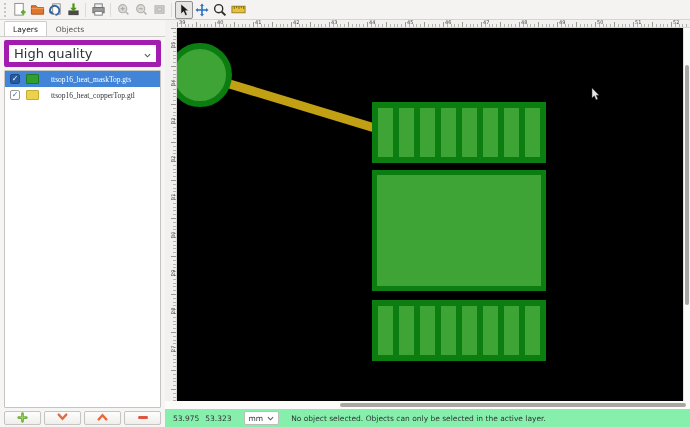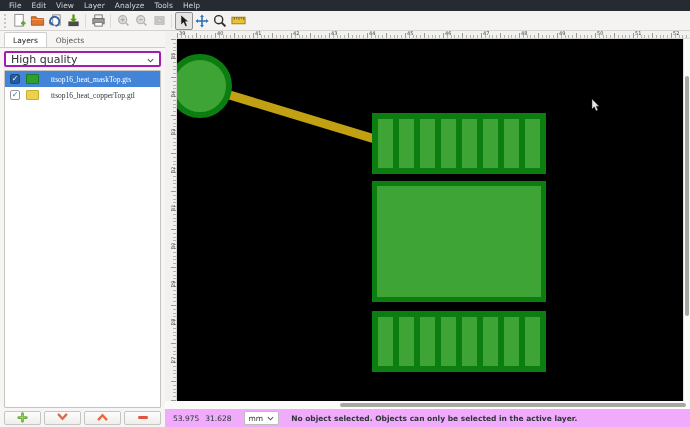--- a/index.html
+++ b/index.html
@@ -29,22 +29,22 @@
   .tb-btn svg { display:block; }
 
   
   .main { flex:1 1 auto; display:flex; min-height:0; }
 
   
   .left-panel { width:165px; flex:0 0 auto; display:flex; flex-direction:column; background:#f6f5f4; padding:0 4px; }
   .tabs { display:flex; height:16px; border-bottom:1px solid #cfcdc9; margin:1px -4px 0 -4px; padding:0 4px; flex:0 0 auto; }
   .tab { padding:2px 8px; font-size:7.5px; color:#555; border:1px solid transparent; border-bottom:none; line-height:11px; }
   .tab.active { background:#fff; border-color:#cfcdc9; color:#222; border-radius:2px 2px 0 0; }
-  .quality-select { margin:3px 0; height:16px; background:#fff; border:2px solid #a21caf; border-radius:2px;
-    display:flex; align-items:center; padding:0 5px; font-size:11px; color:#2e3436; flex:0 0 auto; }
+  .quality-select { margin:3px 0; height:27px; background:#fff; border:5px solid #a21caf; border-radius:2px;
+    display:flex; align-items:center; padding:0 5px; font-size:13px; color:#2e3436; flex:0 0 auto; }
   .quality-select .chev { margin-left:auto; }
   .layer-list { flex:1 1 auto; background:#fff; border:1px solid #c6c4c0; border-radius:1px; overflow:hidden; min-height:0; }
   .layer-row { height:16px; display:flex; align-items:center; padding-left:5px; gap:6px; }
   .layer-row.selected { background:#4285d8; color:#fff; }
   .cb { width:10px; height:10px; border-radius:2px; display:flex; align-items:center; justify-content:center; font-size:8px; line-height:10px; flex:0 0 auto; }
   .cb.dark { background:#265a9e; border:1px solid #1d4a85; color:#fff; }
   .cb.light { background:#fff; border:1px solid #9a9894; color:#3a6fb5; }
   .swatch { width:13px; height:10px; border-radius:1px; flex:0 0 auto; }
   .layer-name { font-size:7.5px; margin-left:6px; white-space:nowrap;font-family:Liberation Serif, serif; }
   .panel-btns { display:flex; gap:3px; margin:3px 0 2px 0; flex:0 0 auto; }
@@ -71,41 +71,32 @@
   .canvas { flex:1 1 auto; position:relative; background:#000; overflow:hidden; }
   .canvas svg.pcb { position:absolute; left:0; top:0; }
   .mouse-cursor { position:absolute; left:414px; top:60px; }
 
   .v-scroll { width:7px; flex:0 0 auto; background:#fbfbfa; border-left:1px solid #e2e0dc; position:relative; }
   .v-thumb { position:absolute; left:1px; width:4px; top:37px; height:240px; background:#a9a7a3; border-radius:2px; }
   .h-scroll { height:8px; flex:0 0 auto; background:#fbfbfa; position:relative; }
   .h-thumb { position:absolute; top:2px; height:4px; left:175px; width:346px; background:#a9a7a3; border-radius:2px; }
 
   
-  .statusbar { height:18px; flex:0 0 auto; background:#f0abfc; display:flex; align-items:center; padding-left:8px; gap:6px; }
+  .statusbar { height:18px; flex:0 0 auto; background:#86efac; display:flex; align-items:center; padding-left:8px; gap:6px; }
   .coord { font-size:7.5px; color:#2e3436; }
   .unit-select { height:14px; min-width:34px; background:#fff; border:1px solid #bfbdb9; border-radius:2px;
     display:flex; align-items:center; padding:0 4px; gap:4px; font-size:7.5px; margin-left:6px; }
-  .status-msg { font-weight:bold; font-size:7.5px; margin-left:6px; white-space:nowrap; }
+  .status-msg { font-weight:normal; font-size:7.5px; margin-left:6px; white-space:nowrap; }
 </style>
 </head>
 <body>
 
 <div class="window">
 
 
-  <div class="menubar">
-    <span class="menu-item">File</span>
-    <span class="menu-item">Edit</span>
-    <span class="menu-item">View</span>
-    <span class="menu-item">Layer</span>
-    <span class="menu-item">Analyze</span>
-    <span class="menu-item">Tools</span>
-    <span class="menu-item">Help</span>
-  </div>
 
   <div class="toolbar">
     <div class="tb-handle"></div>
     <div class="tb-btn">
       <span>
           <svg width="15" height="15" viewBox="0 0 16 16">
             <rect x="3" y="1.5" width="9" height="12.5" fill="#fff" stroke="#8a8a8a"></rect>
             <path d="M9.5 11h5M12 8.5v5" stroke="#62a837" stroke-width="2.2"></path>
           </svg>
         </span>
@@ -322,21 +313,21 @@
         </div>
         <div class="v-scroll">
           <div class="v-thumb"></div>
         </div>
       </div>
       <div class="h-scroll">
         <div class="h-thumb"></div>
       </div>
       <div class="statusbar">
         <span class="coord">53.975</span>
-        <span class="coord">31.628</span>
+        <span class="coord">53.323</span>
         <div class="unit-select">
           <span>mm</span>
           <span><svg width="7" height="5" viewBox="0 0 8 5">
                 <path d="M1 1l3 3 3-3" fill="none" stroke="#555" stroke-width="1.2"></path>
               </svg></span>
         </div>
         <span class="status-msg">No object selected. Objects can only be selected in the active layer.</span>
       </div>
     </div>
 

